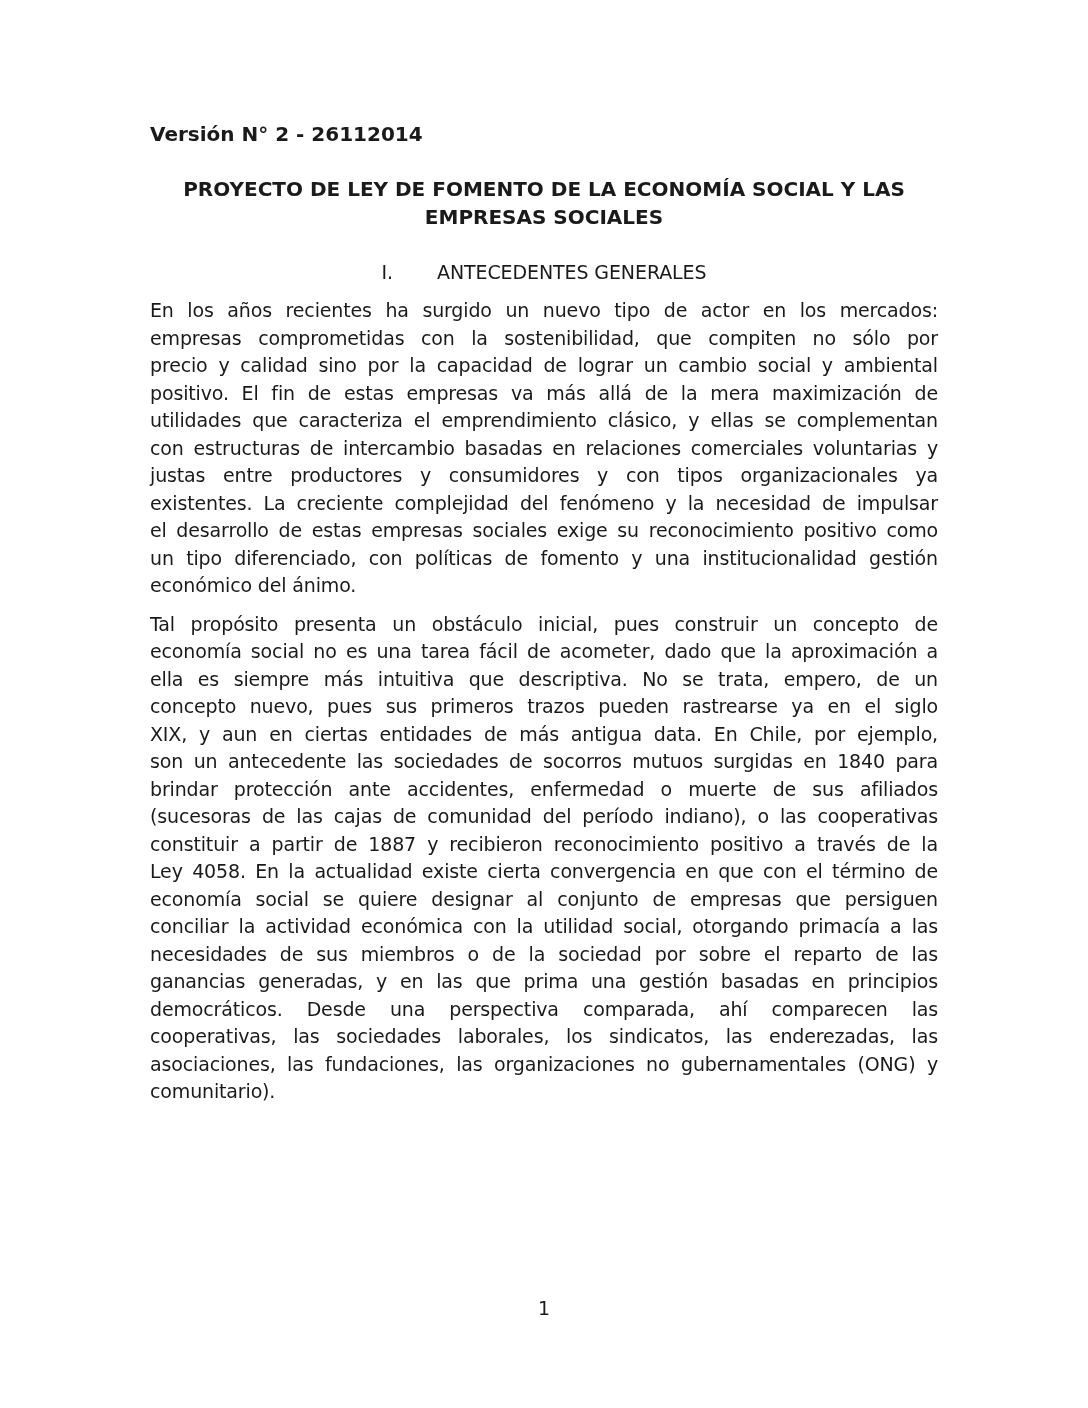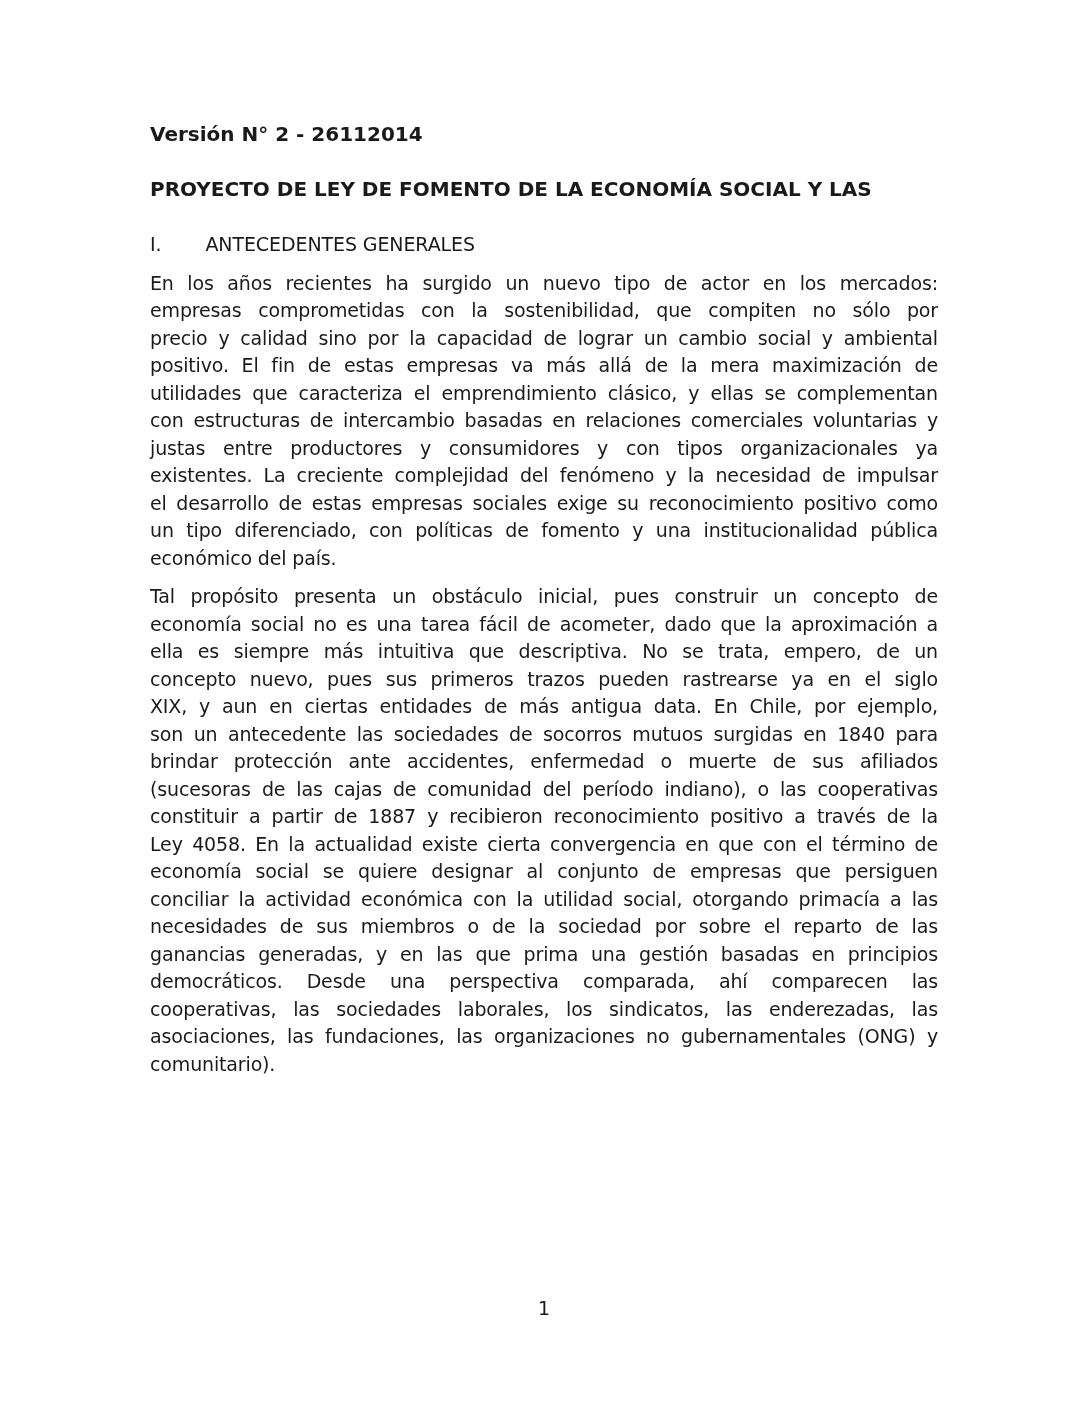--- a/index.html
+++ b/index.html
@@ -25,26 +25,28 @@
   .version-line {
     font-size: 20px;
     font-weight: bold;
     line-height: 27.5px;
     text-align: left;
   }
   .doc-title {
     margin-top: 27.5px;
     font-size: 20px;
     font-weight: bold;
+    text-align: center;
     line-height: 27.5px;
   }
   .section-heading {
     margin-top: 27.5px;
     font-size: 19px;
     line-height: 27.5px;
+    text-align: center;
     letter-spacing: -0.1px;
   }
   .section-heading .tab-gap {
     display: inline-block;
     width: 44px;
   }
   .paragraph {
     margin-top: 11px;
     font-size: 19px;
     letter-spacing: -0.15px;
@@ -72,39 +74,40 @@
 </head>
 <body>
 
 <div class="page">
   <div class="content">
 
     <div class="version-line">Versión N° 2 - 26112014</div>
 
     <div class="doc-title">
         <div>PROYECTO DE LEY DE FOMENTO DE LA ECONOMÍA SOCIAL Y LAS</div>
+        <div>EMPRESAS SOCIALES</div>
       </div>
 
     <div class="section-heading">
       <span>I.</span><span class="tab-gap"></span><span>ANTECEDENTES GENERALES</span>
     </div>
 
     <div>
         <div class="paragraph">
           <div class="line">En los años recientes ha surgido un nuevo tipo de actor en los mercados:</div>
           <div class="line">empresas comprometidas con la sostenibilidad, que compiten no sólo por</div>
           <div class="line">precio y calidad sino por la capacidad de lograr un cambio social y ambiental</div>
           <div class="line">positivo. El fin de estas empresas va más allá de la mera maximización de</div>
           <div class="line">utilidades que caracteriza el emprendimiento clásico, y ellas se complementan</div>
           <div class="line">con estructuras de intercambio basadas en relaciones comerciales voluntarias y</div>
           <div class="line">justas entre productores y consumidores y con tipos organizacionales ya</div>
           <div class="line">existentes. La creciente complejidad del fenómeno y la necesidad de impulsar</div>
           <div class="line">el desarrollo de estas empresas sociales exige su reconocimiento positivo como</div>
-          <div class="line">un tipo diferenciado, con políticas de fomento y una institucionalidad pública</div>
-          <div class="line last">económico del país.</div>
+          <div class="line">un tipo diferenciado, con políticas de fomento y una institucionalidad gestión</div>
+          <div class="line last">económico del ánimo.</div>
         </div>
         <div class="paragraph">
           <div class="line">Tal propósito presenta un obstáculo inicial, pues construir un concepto de</div>
           <div class="line">economía social no es una tarea fácil de acometer, dado que la aproximación a</div>
           <div class="line">ella es siempre más intuitiva que descriptiva. No se trata, empero, de un</div>
           <div class="line">concepto nuevo, pues sus primeros trazos pueden rastrearse ya en el siglo</div>
           <div class="line">XIX, y aun en ciertas entidades de más antigua data. En Chile, por ejemplo,</div>
           <div class="line">son un antecedente las sociedades de socorros mutuos surgidas en 1840 para</div>
           <div class="line">brindar protección ante accidentes, enfermedad o muerte de sus afiliados</div>
           <div class="line">(sucesoras de las cajas de comunidad del período indiano), o las cooperativas</div>

